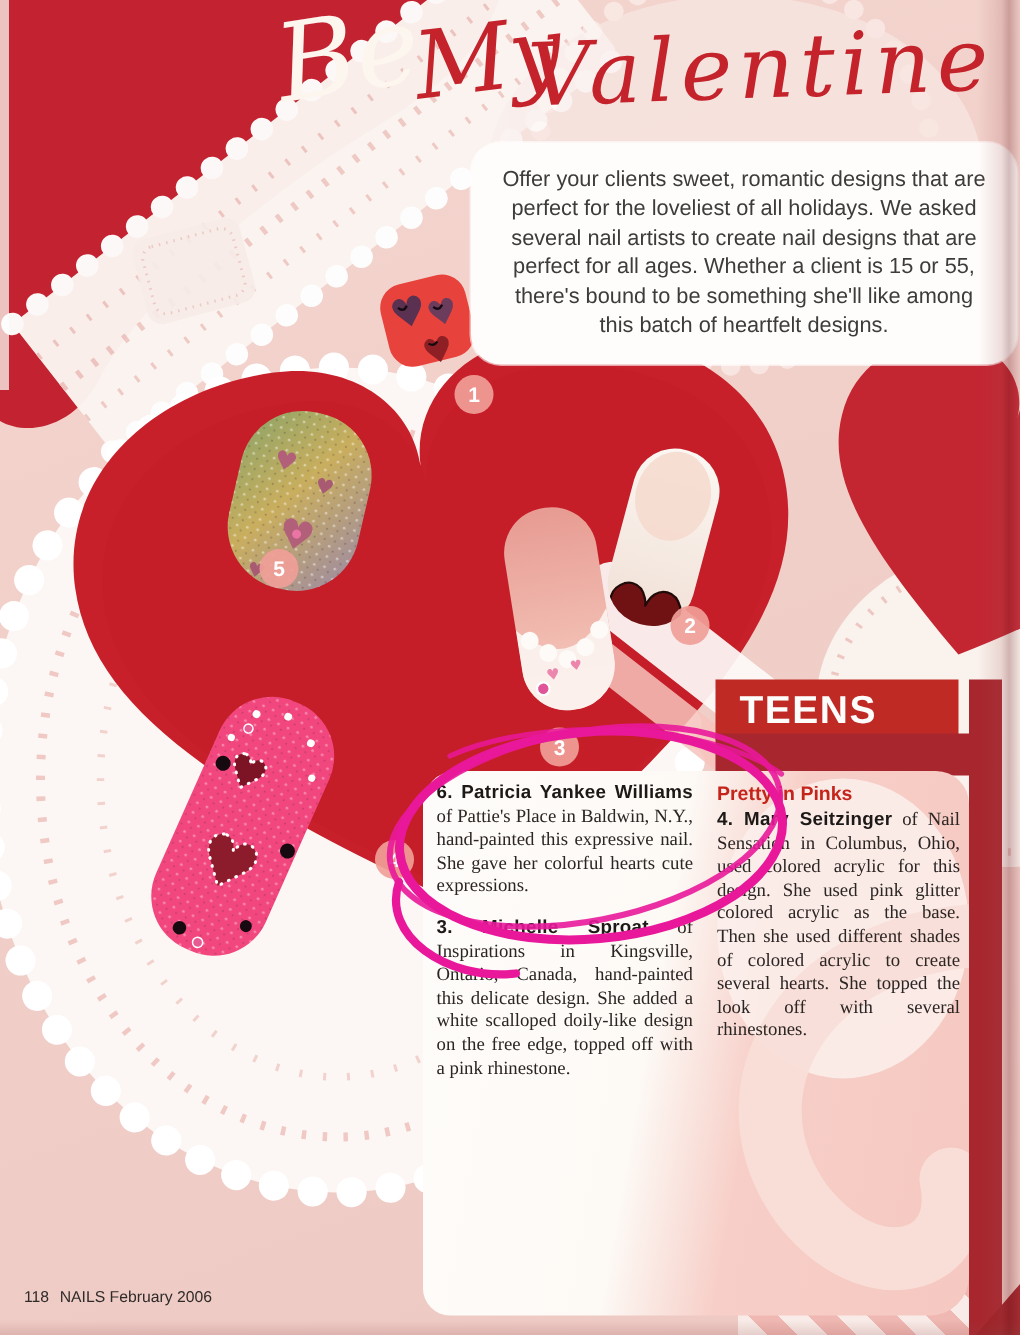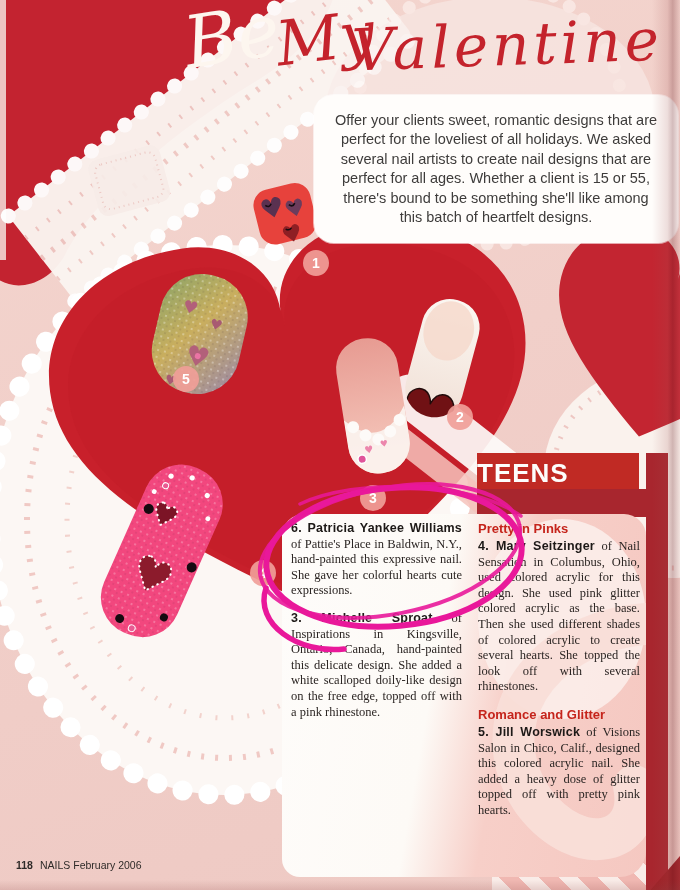--- a/index.html
+++ b/index.html
@@ -38,21 +38,21 @@
   .intro-text {
     width:330px; text-align:center; color:#3e3c3b;
     font:14.5px/19.5px "Liberation Sans", sans-serif;
   }
 
   
   .banner {
     left:477px; top:453px; width:162px; height:40px; z-index:8;
     background:#c02a24; color:#fdfdfc;
     font:bold 26px/40px "Liberation Sans", sans-serif;
-    letter-spacing:1px; box-sizing:border-box;
+    letter-spacing:1px; padding-left:16px; box-sizing:border-box;
   }
   .banner-strip { left:477px; top:489px; width:191px; height:28px; background:#a8262e; z-index:8; }
   .side-frame { left:646px; top:453px; width:22px; height:437px; background:#a8262e; z-index:8; }
   .corner-stripes {
     left:492px; top:845px; width:160px; height:45px; z-index:5;
     background:repeating-linear-gradient(45deg,#f9ece8 0 14px,#f0b8b2 14px 28px);
   }
   .corner-triangle {
     left:638px; top:856px; width:42px; height:34px; z-index:11;
     background:#9e2026; clip-path:polygon(100% 0,100% 100%,30% 100%);
@@ -84,21 +84,21 @@
   
   .marker {
     width:26px; height:26px; border-radius:50%; z-index:12;
     background:rgba(240,158,152,.92); color:#fff;
     font:bold 14px/26px "Liberation Sans", sans-serif; text-align:center;
   }
   svg.marker-overlay { position:absolute; left:0; top:0; z-index:14; pointer-events:none; }
 
   
   .footer { left:16px; top:859px; z-index:13; color:#2f2b29; font:10.5px "Liberation Sans", sans-serif; }
-  .footer b { font-weight:bold; margin-right:7px; }
+  .footer b { font-weight:normal; margin-right:7px; }
 
   
   .page-edge {
     left:652px; top:0; width:28px; height:890px; z-index:20; pointer-events:none;
     background:linear-gradient(to right, rgba(190,120,115,0) 0%, rgba(160,80,80,.18) 55%, rgba(110,35,40,.30) 74%, rgba(190,130,128,.12) 100%);
   }
   .bottom-edge {
     left:0; top:880px; width:680px; height:10px; z-index:20; pointer-events:none;
     background:linear-gradient(to bottom, rgba(150,80,80,0), rgba(140,70,70,.18));
   }
@@ -277,24 +277,20 @@
       <div class="section">
         <p><b>3. Michelle Sproat</b><span> of Inspirations in Kingsville, Ontario, Canada, hand-painted this delicate design. She added a white scalloped doily-like design on the free edge, topped off with a pink rhinestone.</span></p>
       </div>
     </div>
 
     <div class="col col-right">
       <div class="section">
         <h3>Pretty in Pinks</h3>
         <p><b>4. Mary Seitzinger</b><span> of Nail Sensation in Columbus, Ohio, used colored acrylic for this design. She used pink glitter colored acrylic as the base. Then she used different shades of colored acrylic to create several hearts. She topped the look off with several rhinestones.</span></p>
       </div>
-      <div class="section">
-        <h3>Romance and Glitter</h3>
-        <p><b>5. Jill Worswick</b><span> of Visions Salon in Chico, Calif., designed this colored acrylic nail. She added a heavy dose of glitter topped off with pretty pink hearts.</span></p>
-      </div>
     </div>
   </div>
 
   <div class="abs corner-triangle"></div>
 
   <div class="abs marker" style="left:303px; top:250px;">1</div>
   <div class="abs marker" style="left:447px; top:404px;">2</div>
   <div class="abs marker" style="left:360px; top:485px;">3</div>
   <div class="abs marker" style="left:250px; top:560px;">4</div>
   <div class="abs marker" style="left:173px; top:366px;">5</div>

